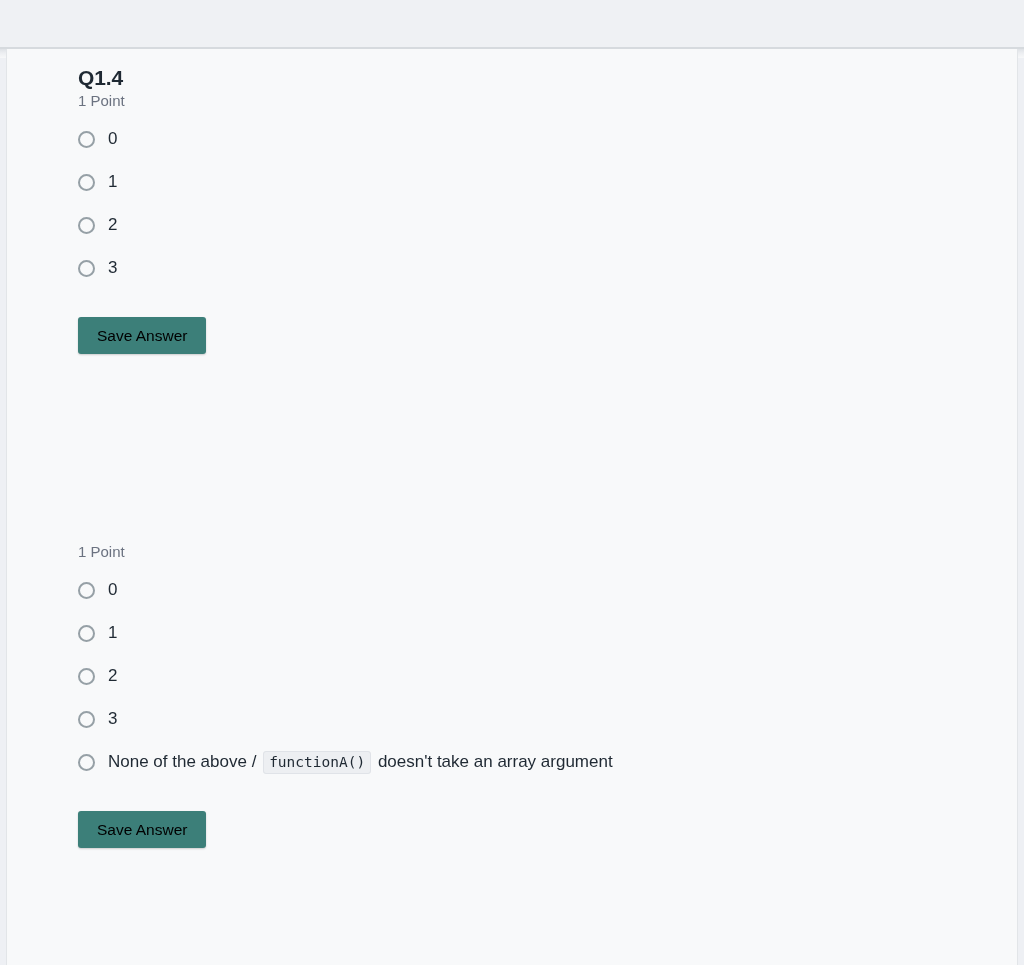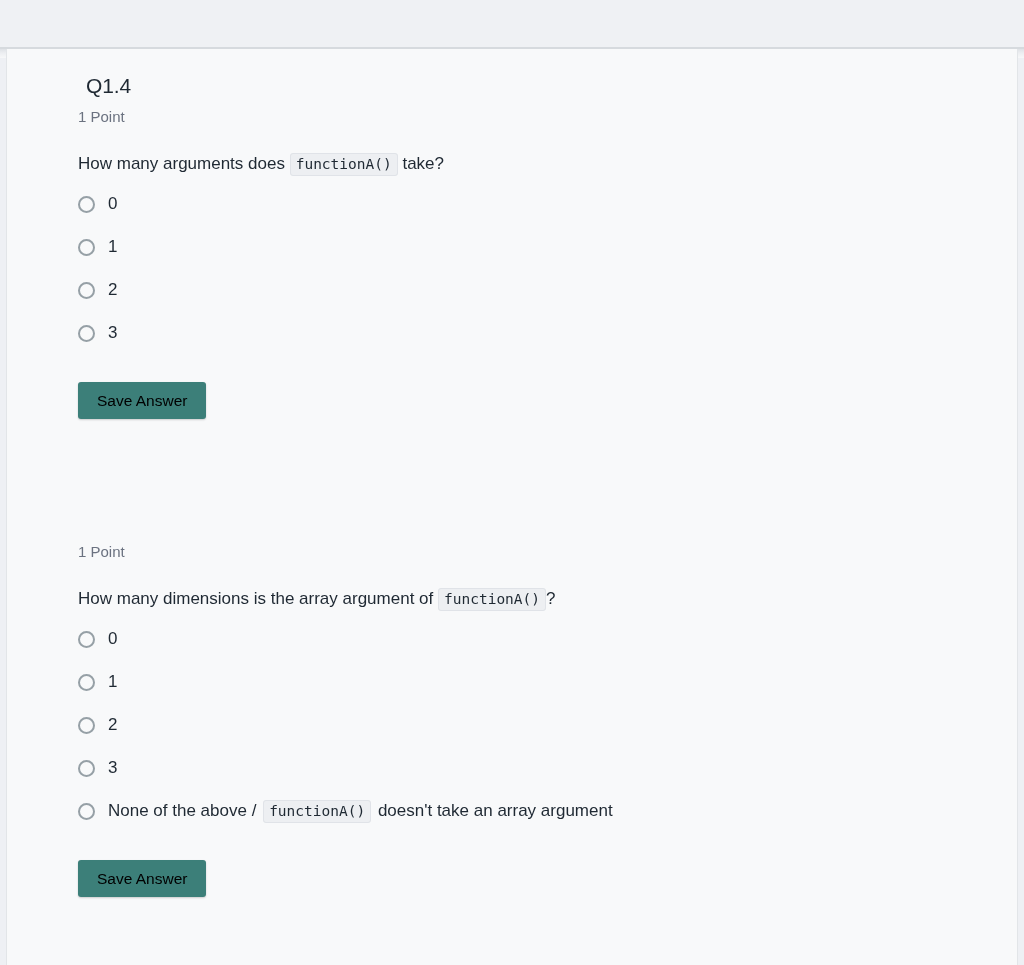--- a/index.html
+++ b/index.html
@@ -65,25 +65,25 @@
   .question-block {
     position: absolute;
     left: 71px;
     width: 880px;
   }
   .question-block.q1-4 { top: 16px; }
   .question-block.q1-5 { top: 493px; }
 
   .q-title {
     font-size: 21px;
-    font-weight: normal;
+    font-weight: bold;
     color: #1f2933;
     letter-spacing: -0.1px;
     line-height: 26px;
-    margin: 8px;
+    margin: 0;
   }
   .q-points {
     font-size: 15px;
     color: #6b7280;
     line-height: 20px;
   }
 
   .q-prompt {
     margin-top: 25px;
     font-size: 17px;
@@ -156,25 +156,20 @@
   <div class="top-band"></div>
   <div class="top-band-edge"></div>
   <div class="top-band-shadow"></div>
 
   <div class="question-pane">
 
     <div class="question-block q1-4">
       <div class="q-title">Q1.4</div>
       <div class="q-points">1 Point</div>
 
-      <div class="q-prompt">
-        <span>How many arguments does</span>
-        <code class="code-chip">functionA()</code>
-        <span>take?</span>
-      </div>
 
       <div class="options">
         <div class="option-row">
           <span class="radio"></span>
           <span class="option-label">0</span>
         </div>
         <div class="option-row">
           <span class="radio"></span>
           <span class="option-label">1</span>
         </div>
@@ -187,24 +182,20 @@
           <span class="option-label">3</span>
         </div>
       </div>
 
       <button class="save-button">Save Answer</button>
     </div>
 
     <div class="question-block q1-5">
       <div class="q-points">1 Point</div>
 
-      <div class="q-prompt">
-        <span>How many dimensions is the array argument of</span>
-        <code class="code-chip">functionA()</code><span>?</span>
-      </div>
 
       <div class="options">
         <div class="option-row">
           <span class="radio"></span>
           <span class="option-label">0</span>
         </div>
         <div class="option-row">
           <span class="radio"></span>
           <span class="option-label">1</span>
         </div>

